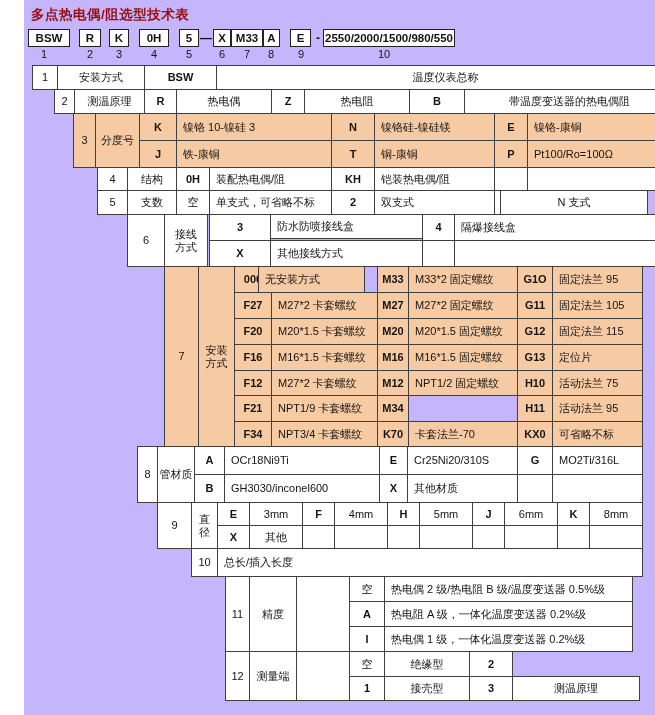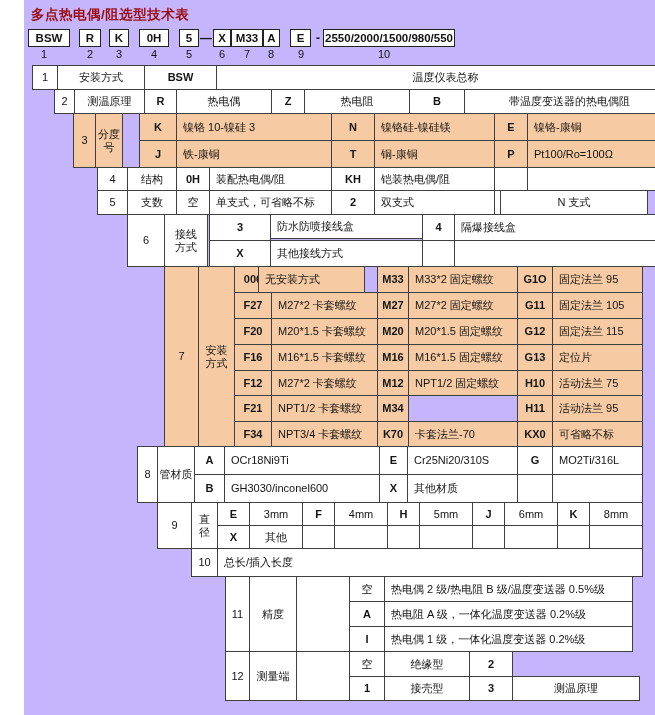--- a/index.html
+++ b/index.html
@@ -57,21 +57,21 @@
   <div class="c" style="left:30px;top:89px;width:21px;height:25px">2</div>
   <div class="c" style="left:50px;top:89px;width:71px;height:25px">测温原理</div>
   <div class="c b" style="left:120px;top:89px;width:33px;height:25px">R</div>
   <div class="c" style="left:152px;top:89px;width:96px;height:25px">热电偶</div>
   <div class="c b" style="left:247px;top:89px;width:34px;height:25px">Z</div>
   <div class="c" style="left:280px;top:89px;width:106px;height:25px">热电阻</div>
   <div class="c b" style="left:385px;top:89px;width:56px;height:25px">B</div>
   <div class="c" style="left:440px;top:89px;width:211px;height:25px">带温度变送器的热电偶阻</div>
 
   <div class="c o" style="left:49px;top:113px;width:23px;height:55px">3</div>
-  <div class="c o" style="left:71px;top:113px;width:28px;height:55px">分度号</div>
+  <div class="c o" style="left:71px;top:113px;width:45px;height:55px">分度号</div>
   <div class="c o b" style="left:115px;top:113px;width:38px;height:28px">K</div>
   <div class="c o l" style="left:152px;top:113px;width:156px;height:28px">镍铬 10-镍硅 3</div>
   <div class="c o b" style="left:307px;top:113px;width:44px;height:28px">N</div>
   <div class="c o l" style="left:350px;top:113px;width:121px;height:28px">镍铬硅-镍硅镁</div>
   <div class="c o b" style="left:470px;top:113px;width:34px;height:28px">E</div>
   <div class="c o l" style="left:503px;top:113px;width:148px;height:28px">镍铬-康铜</div>
   <div class="c o b" style="left:115px;top:140px;width:38px;height:28px">J</div>
   <div class="c o l" style="left:152px;top:140px;width:156px;height:28px">铁-康铜</div>
   <div class="c o b" style="left:307px;top:140px;width:44px;height:28px">T</div>
   <div class="c o l" style="left:350px;top:140px;width:121px;height:28px">铜-康铜</div>
@@ -139,21 +139,21 @@
   <div class="c o l" style="left:528px;top:344px;width:91px;height:27px">定位片</div>
 
   <div class="c o b" style="left:210px;top:370px;width:38px;height:26px">F12</div>
   <div class="c o l" style="left:247px;top:370px;width:107px;height:26px">M27*2 卡套螺纹</div>
   <div class="c o b" style="left:353px;top:370px;width:32px;height:26px">M12</div>
   <div class="c o l" style="left:384px;top:370px;width:110px;height:26px">NPT1/2 固定螺纹</div>
   <div class="c o b" style="left:493px;top:370px;width:36px;height:26px">H10</div>
   <div class="c o l" style="left:528px;top:370px;width:91px;height:26px">活动法兰 75</div>
 
   <div class="c o b" style="left:210px;top:395px;width:38px;height:27px">F21</div>
-  <div class="c o l" style="left:247px;top:395px;width:107px;height:27px">NPT1/2 卡套螺纹</div>
+  <div class="c o l" style="left:247px;top:395px;width:107px;height:27px">NPT1/9 卡套螺纹</div>
   <div class="c o b" style="left:353px;top:395px;width:32px;height:27px">M34</div>
   <div class="c o b" style="left:493px;top:395px;width:36px;height:27px">H11</div>
   <div class="c o l" style="left:528px;top:395px;width:91px;height:27px">活动法兰 95</div>
 
   <div class="c o b" style="left:210px;top:421px;width:38px;height:26px">F34</div>
   <div class="c o l" style="left:247px;top:421px;width:107px;height:26px">NPT3/4 卡套螺纹</div>
   <div class="c o b" style="left:353px;top:421px;width:32px;height:26px">K70</div>
   <div class="c o l" style="left:384px;top:421px;width:110px;height:26px">卡套法兰-70</div>
   <div class="c o b" style="left:493px;top:421px;width:36px;height:26px">KX0</div>
   <div class="c o l" style="left:528px;top:421px;width:91px;height:26px">可省略不标</div>

